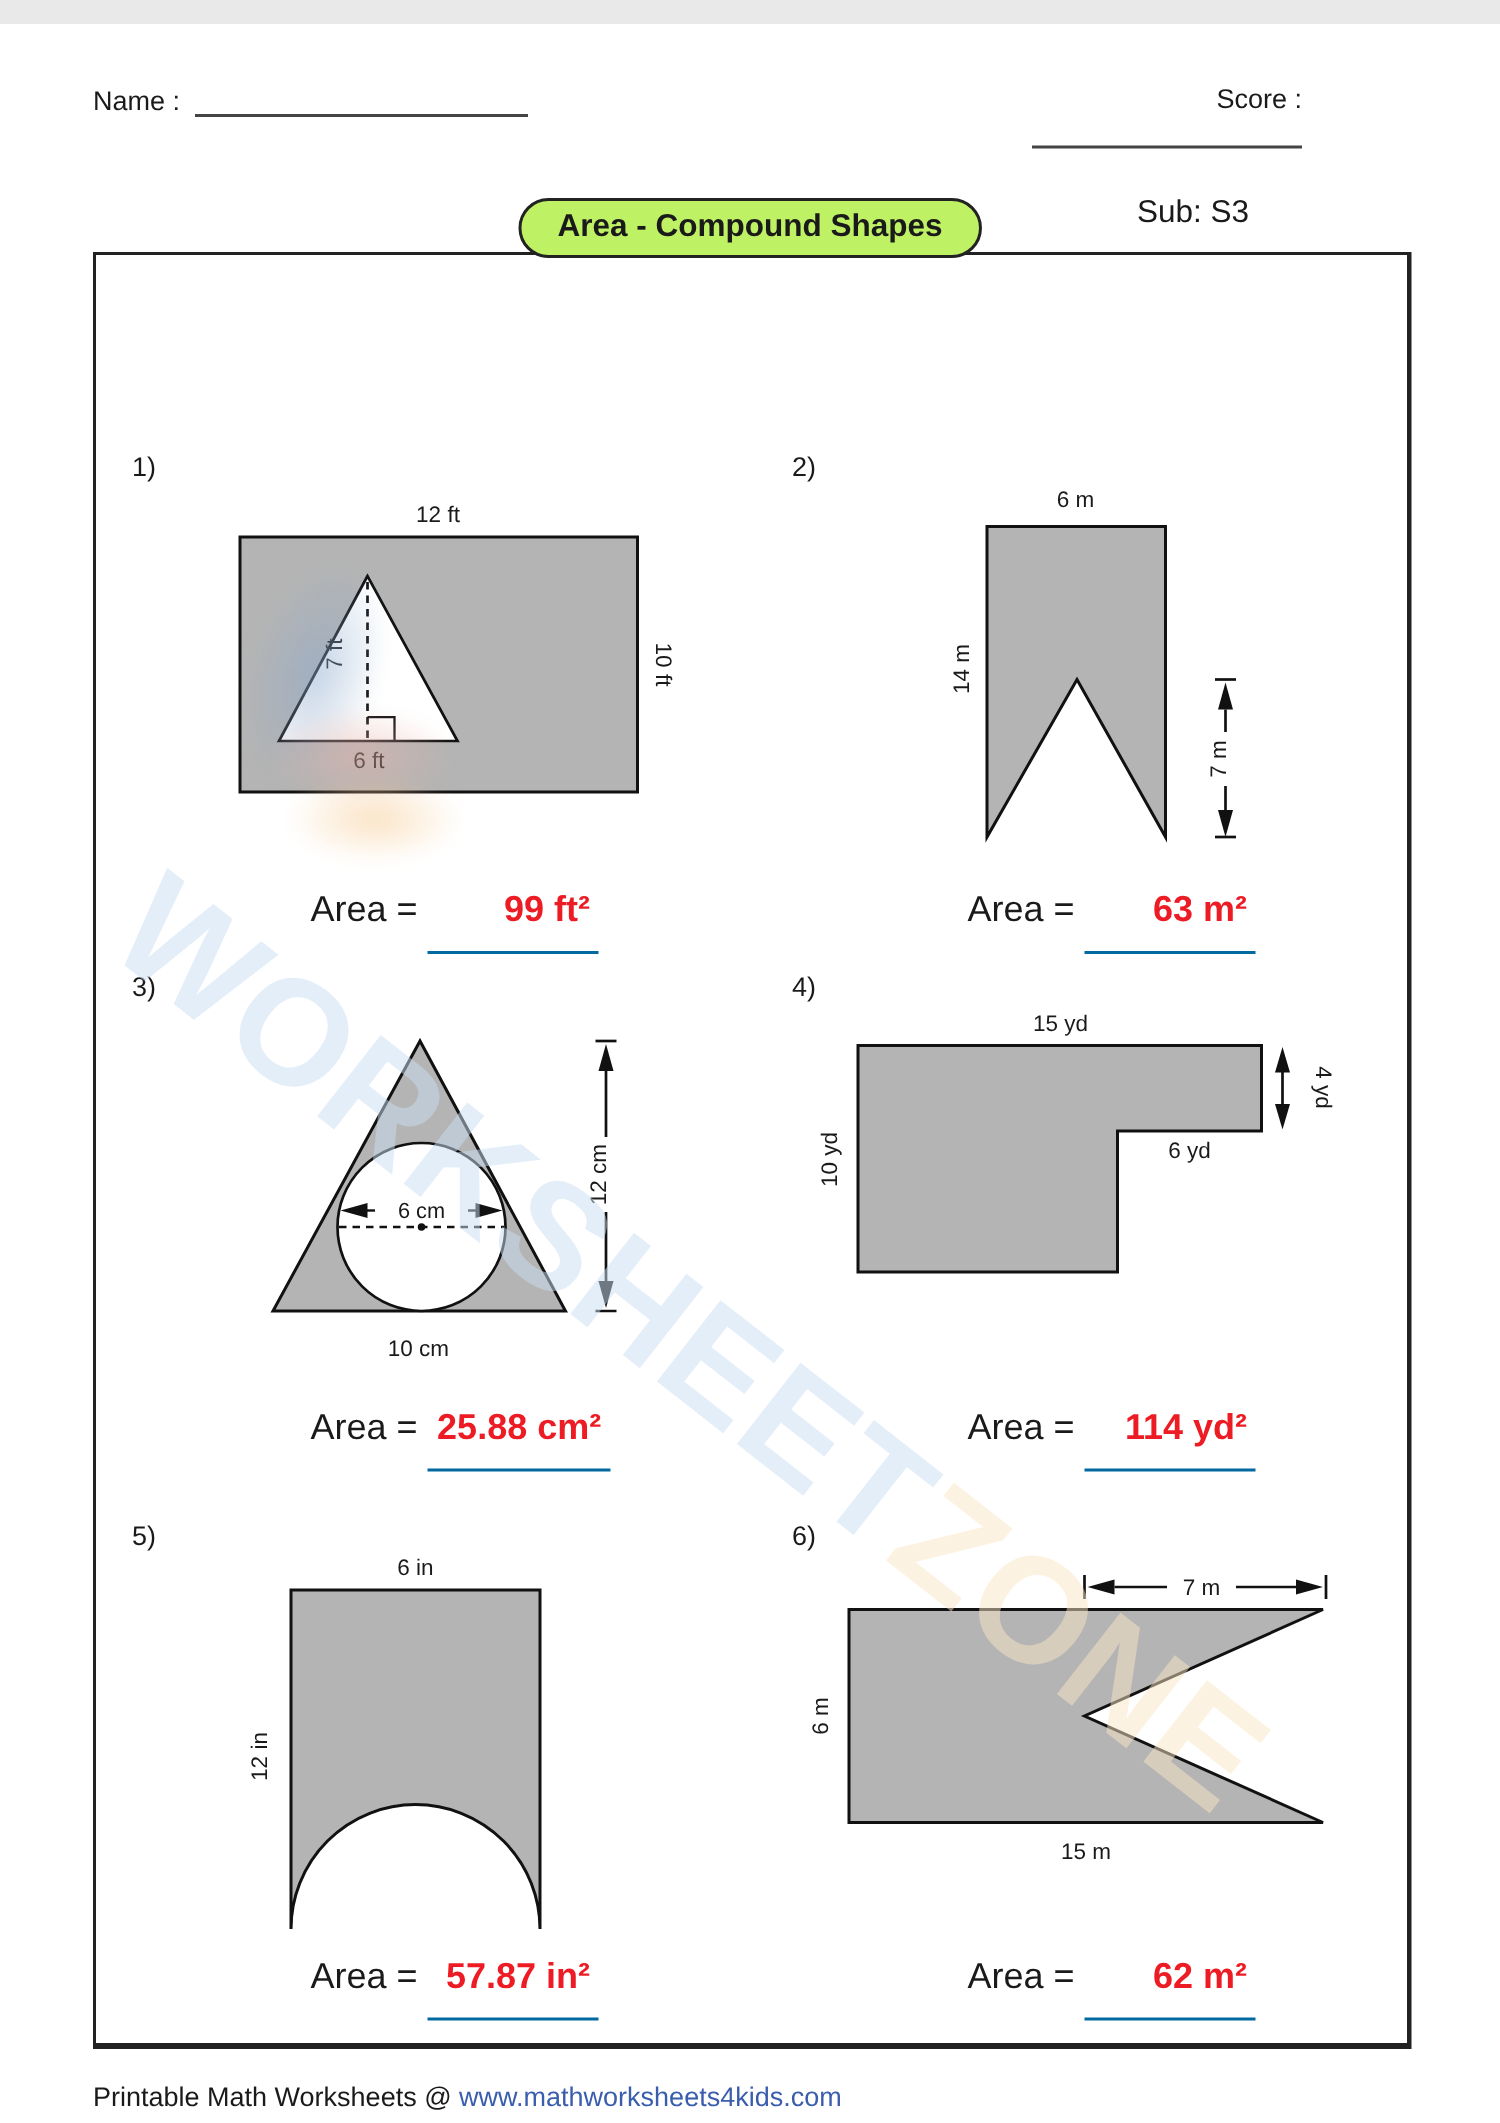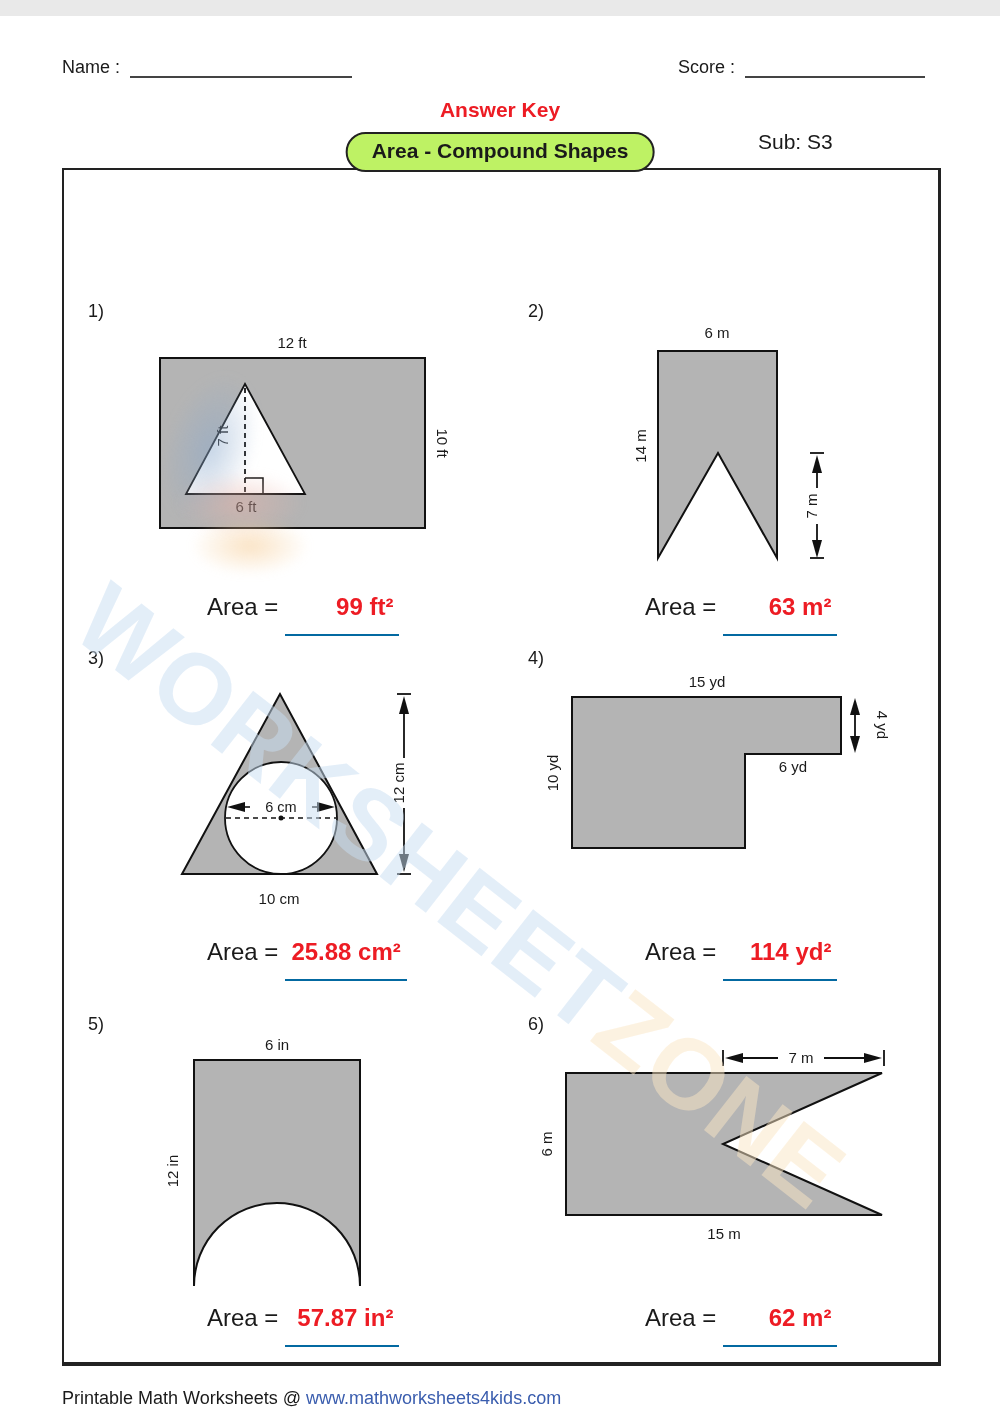--- a/index.html
+++ b/index.html
@@ -47,25 +47,24 @@
 </style>
 </head>
 <body>
 
 <div class="page">
 
   <div class="abs field-row" style="left:62px;top:40px;">
     <span>Name :</span>
     <span class="blank-line" style="width:222px;"></span>
   </div>
-  <div class="abs field-row" style="left:678px;top:40px;">
+  <div class="abs field-row" style="left:678px;top:40px;flex-direction:column;">
     <span>Score :</span>
     <span class="blank-line" style="width:180px;"></span>
   </div>
-  <div class="abs answer-key" style="left:0;top:82px;">Answer Key</div>
   <div class="abs title-pill" style="top:116px;">Area - Compound Shapes</div>
   <div class="abs sub-label" style="left:758px;top:114px;">Sub: S3</div>
 
   <div class="abs main-box"></div>
 
   <span class="abs prob-num" style="left:88px;top:285px;">1)</span>
   <span class="abs prob-num" style="left:528px;top:285px;">2)</span>
   <span class="abs prob-num" style="left:88px;top:632px;">3)</span>
   <span class="abs prob-num" style="left:528px;top:632px;">4)</span>
   <span class="abs prob-num" style="left:88px;top:998px;">5)</span>

